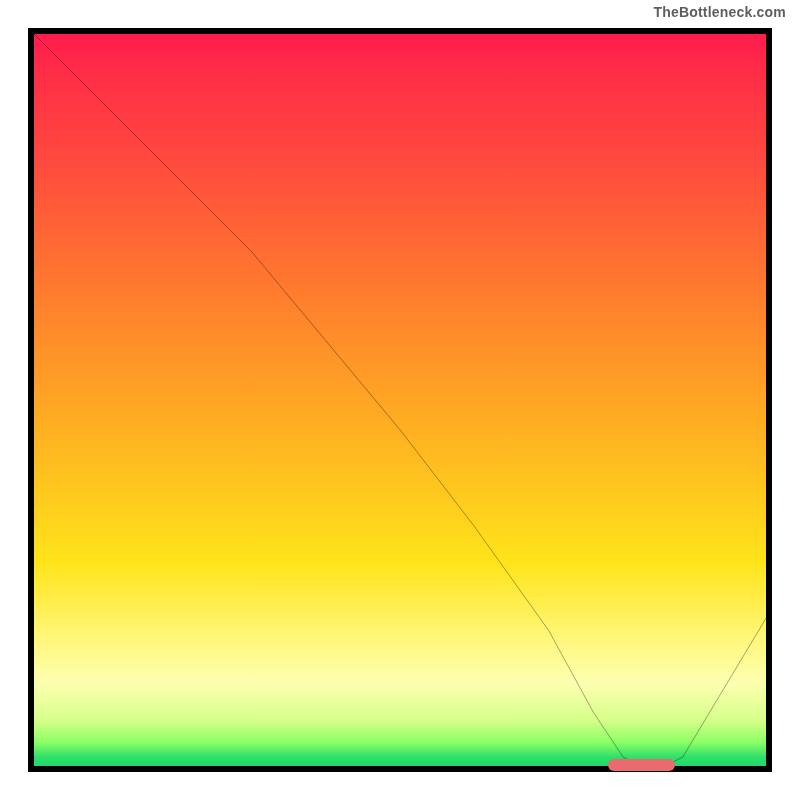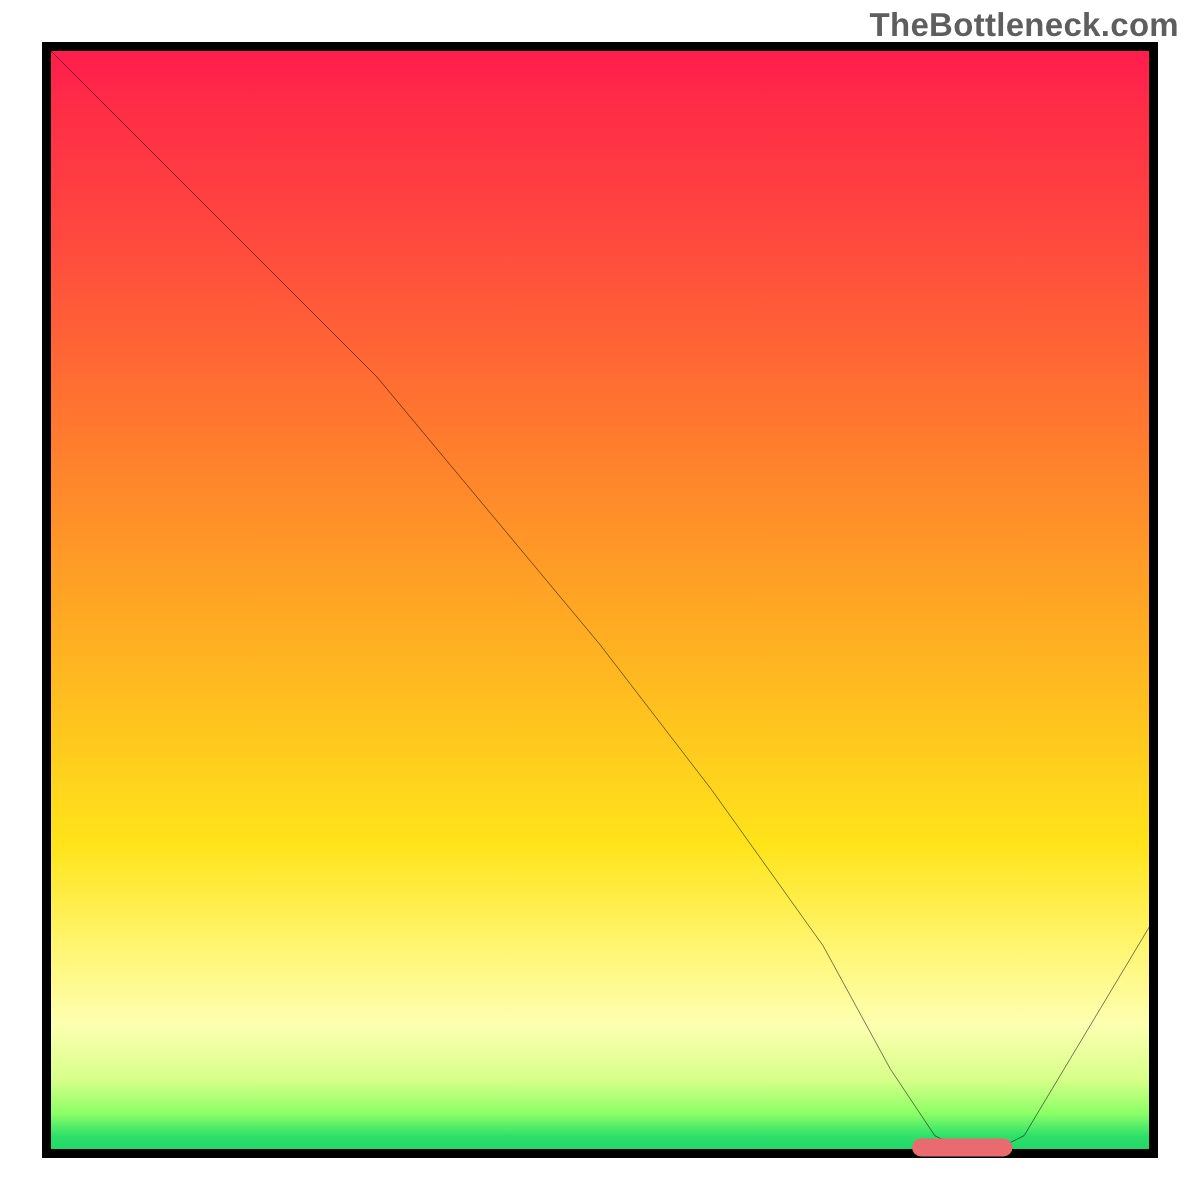--- a/index.html
+++ b/index.html
@@ -12,21 +12,21 @@
   }
   .container {
     position: relative;
     width: 800px;
     height: 800px;
   }
   .watermark {
     position: absolute;
     top: 4px;
     right: 14px;
-    font-size: 22px;
+    font-size: 14px;
     font-weight: 600;
     color: #5e5e5e;
     letter-spacing: 0.2px;
     z-index: 20;
   }
   .plot-frame {
     position: absolute;
     left: 28px;
     top: 28px;
     width: 744px;

